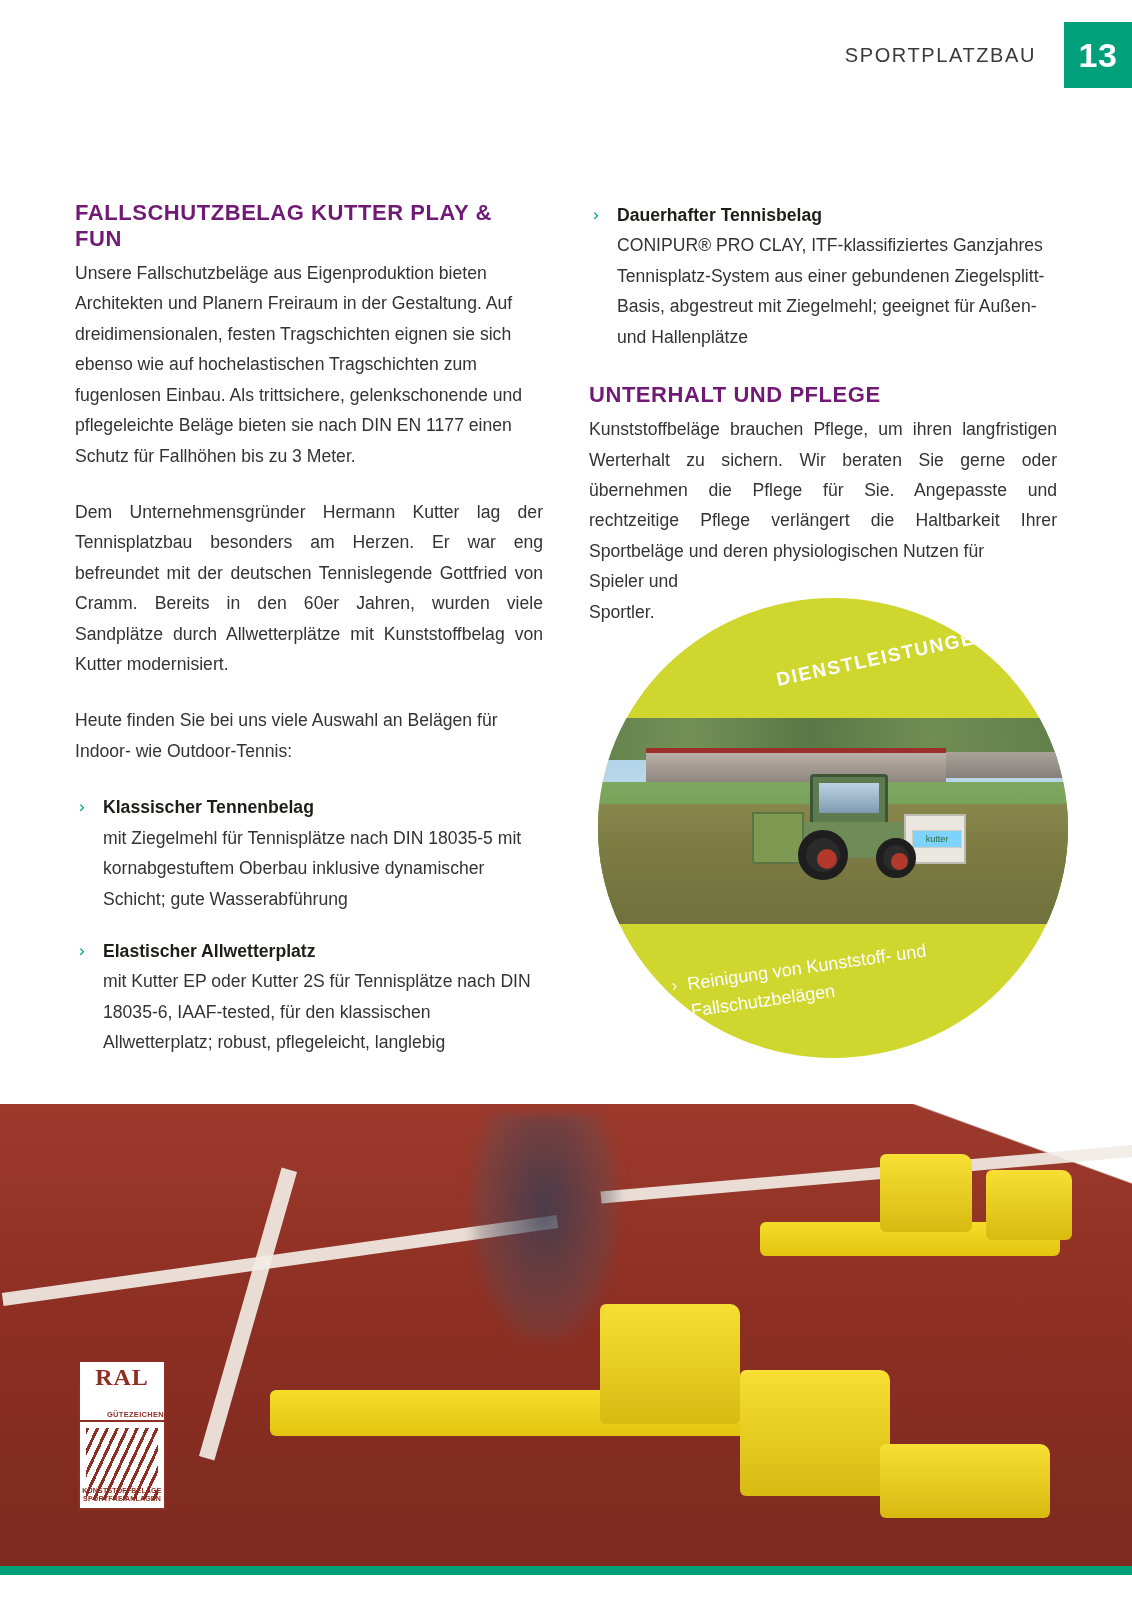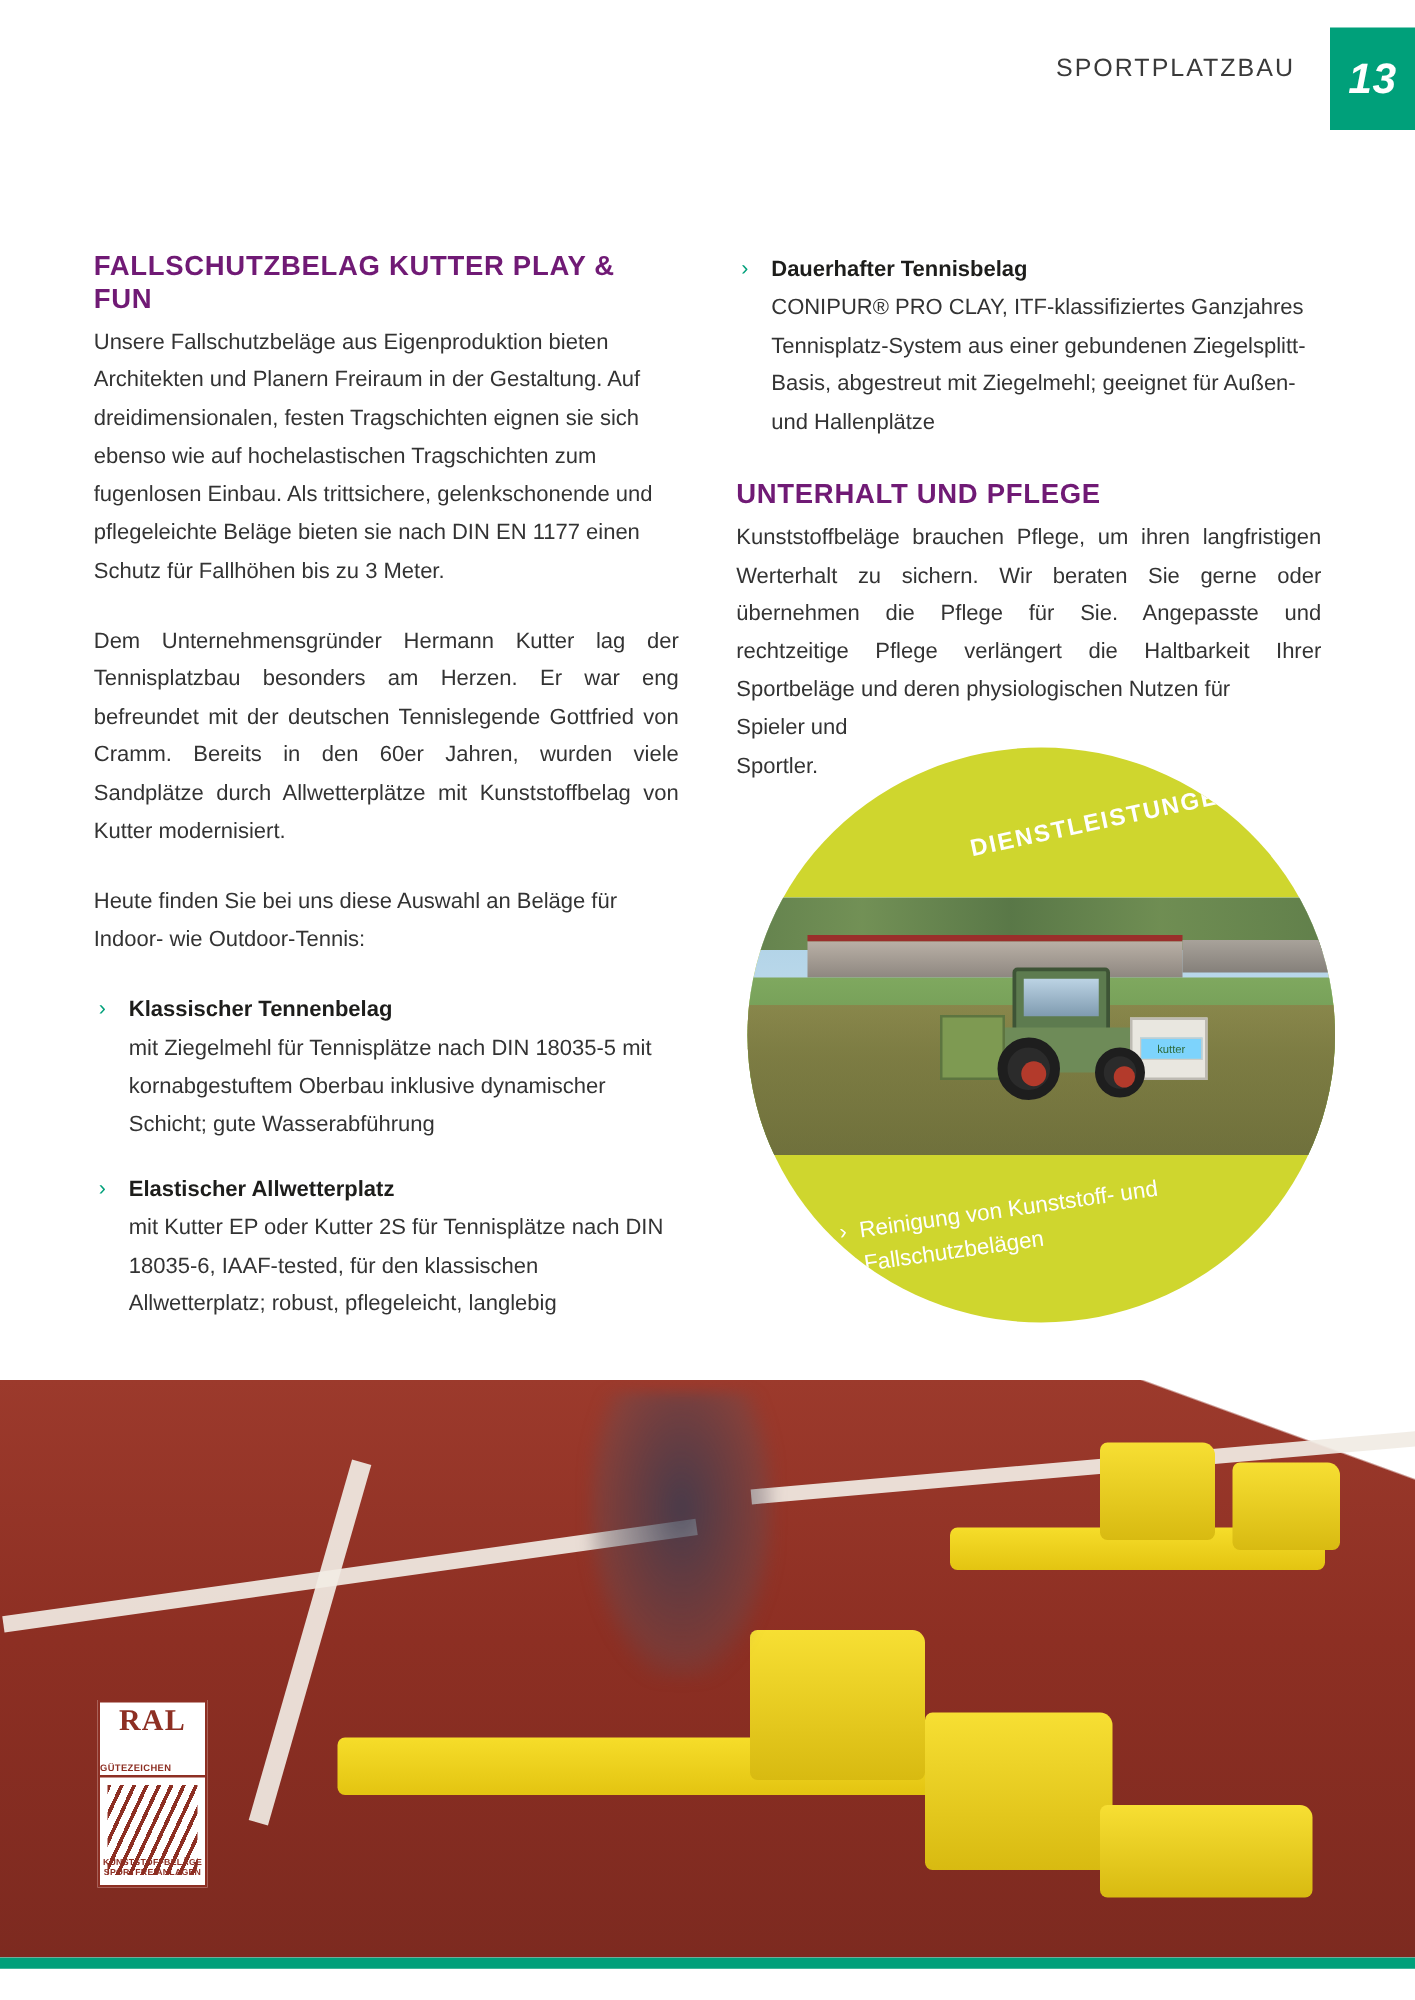--- a/index.html
+++ b/index.html
@@ -26,30 +26,29 @@
     font-size: 20px;
     letter-spacing: 1.6px;
     color: #3a3a3a;
     font-family: "Liberation Sans", sans-serif;
   }
   .page-number-box {
     position: absolute;
     right: 0;
     top: 22px;
     width: 68px;
-    height: 82px;
+    height: 66px;
     background: #00a07a;
     color: #ffffff;
     font-size: 34px;
     font-weight: bold;
     display: flex;
     align-items: center;
     justify-content: center;
     letter-spacing: 0.5px;
-    font-style: italic;
   }
 
   
   .content {
     position: absolute;
     top: 200px;
     left: 75px;
     width: 982px;
   }
   .col {
@@ -337,21 +336,21 @@
     position: absolute; left: 0; right: 0; top: 2px;
     text-align: center;
     font-family: "Liberation Serif", serif;
     font-size: 24px;
     font-weight: bold;
     color: #8d2f23;
     letter-spacing: 1px;
   }
   .ral .ral-sub {
     position: absolute; left: 0; right: 0; bottom: 1px;
-    text-align: left;
+    text-align: right;
     font-size: 7.5px;
     font-weight: bold;
     letter-spacing: .3px;
     color: #8d2f23;
   }
   .ral .ral-mark {
     height: 72px;
     position: relative;
     overflow: hidden;
     background:
@@ -391,21 +390,21 @@
   <div class="page-number-box">13</div>
 </div>
 
 <div class="content">
 
   <div class="col col-left">
     <h3 class="section-head">FALLSCHUTZBELAG KUTTER PLAY &amp; FUN</h3>
     <p class="body">Unsere Fallschutzbeläge aus Eigenproduktion bieten Architekten und Planern Freiraum in der Gestaltung. Auf dreidimensionalen, festen Tragschichten eignen sie sich ebenso wie auf hochelastischen Tragschichten zum fugenlosen Einbau. Als trittsichere, gelenkschonende und pflegeleichte Beläge bieten sie nach DIN EN 1177 einen Schutz für Fallhöhen bis zu 3 Meter.</p>
 
     <p class="body justify">Dem Unternehmensgründer Hermann Kutter lag der Tennisplatzbau besonders am Herzen. Er war eng befreundet mit der deutschen Tennislegende Gottfried von Cramm. Bereits in den 60er Jahren, wurden viele Sandplätze durch Allwetterplätze mit Kunststoffbelag von Kutter modernisiert.</p>
-    <p class="body">Heute finden Sie bei uns diese Auswahl an Beläge für Indoor- wie Outdoor-Tennis:</p>
+    <p class="body">Heute finden Sie bei uns viele Auswahl an Belägen für Indoor- wie Outdoor-Tennis:</p>
 
     <ul class="bullets">
       <li>
         <span class="chev">›</span>
         <span class="b-title">Klassischer Tennenbelag</span>
         <span class="b-text">mit Ziegelmehl für Tennisplätze nach DIN 18035-5 mit kornabgestuftem Oberbau inklusive dynamischer Schicht; gute Wasserabführung</span>
       </li>
       <li>
         <span class="chev">›</span>
         <span class="b-title">Elastischer Allwetterplatz</span>

